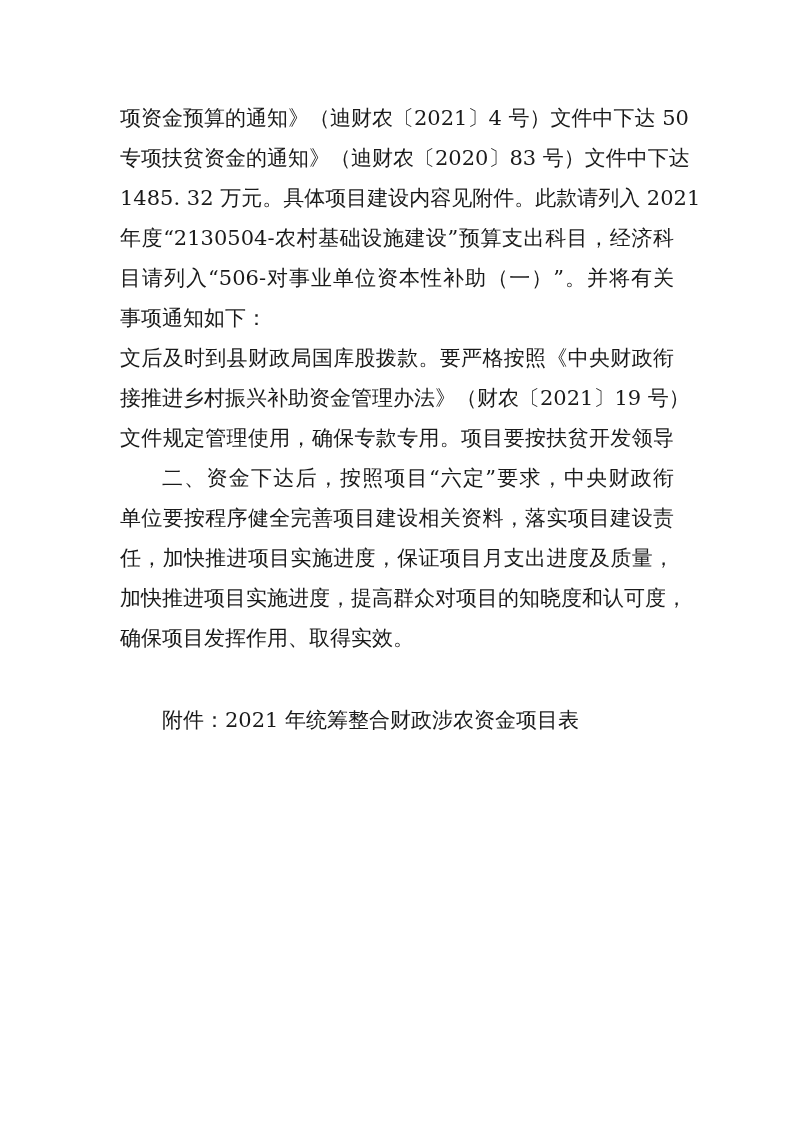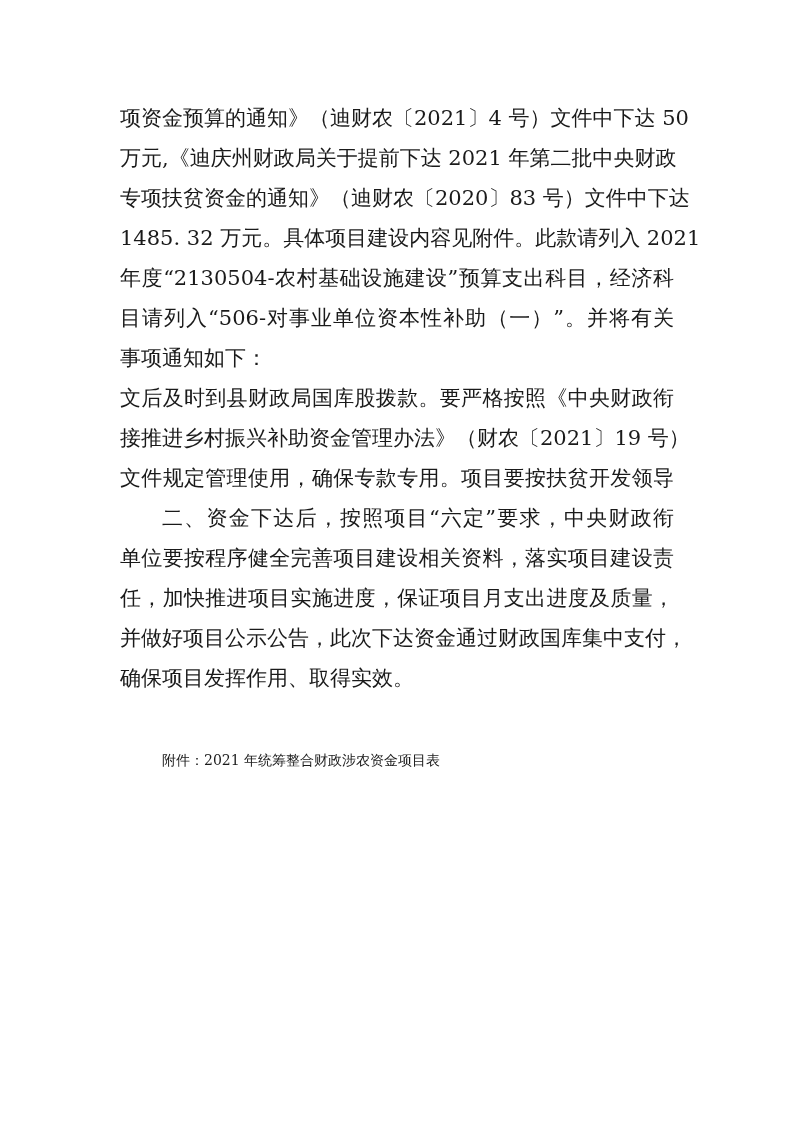--- a/index.html
+++ b/index.html
@@ -36,51 +36,50 @@
     }
     .indent {
       padding-left: 42px;
     }
     .gap {
       height: 42px;
     }
     .attachment {
       height: 40px;
       line-height: 40px;
-      font-size: 14px;
+      font-size: 21px;
       padding-left: 42px;
       white-space: nowrap;
     }
   </style>
 </head>
 <body>
 
 <div class="page">
 
   <div>
     <div class="line">项资金预算的通知》（迪财农〔2021〕4 号）文件中下达 50</div>
-    <div class="line">万元,《迪庆州财政局关于提前下达 2021 年第二批中央财政</div>
     <div class="line">专项扶贫资金的通知》（迪财农〔2020〕83 号）文件中下达</div>
     <div class="line">1485. 32 万元。具体项目建设内容见附件。此款请列入 2021</div>
     <div class="line">年度“2130504-农村基础设施建设”预算支出科目，经济科</div>
     <div class="line">目请列入“506-对事业单位资本性补助（一）”。并将有关</div>
     <div class="line last">事项通知如下：</div>
   </div>
 
   <div>
     <div class="line">文后及时到县财政局国库股拨款。要严格按照《中央财政衔</div>
     <div class="line">接推进乡村振兴补助资金管理办法》（财农〔2021〕19 号）</div>
     <div class="line">文件规定管理使用，确保专款专用。项目要按扶贫开发领导</div>
   </div>
 
   <div>
     <div class="line indent">二、资金下达后，按照项目“六定”要求，中央财政衔</div>
     <div class="line">单位要按程序健全完善项目建设相关资料，落实项目建设责</div>
     <div class="line">任，加快推进项目实施进度，保证项目月支出进度及质量，</div>
-    <div class="line">并做好项目公示公告，此次下达资金通过财政国库集中支付，</div>
+    <div class="line">加快推进项目实施进度，提高群众对项目的知晓度和认可度，</div>
     <div class="line last">确保项目发挥作用、取得实效。</div>
   </div>
 
   <div class="gap"></div>
 
   <div class="attachment">附件：2021 年统筹整合财政涉农资金项目表</div>
 
 </div>
 
 </body></html>

